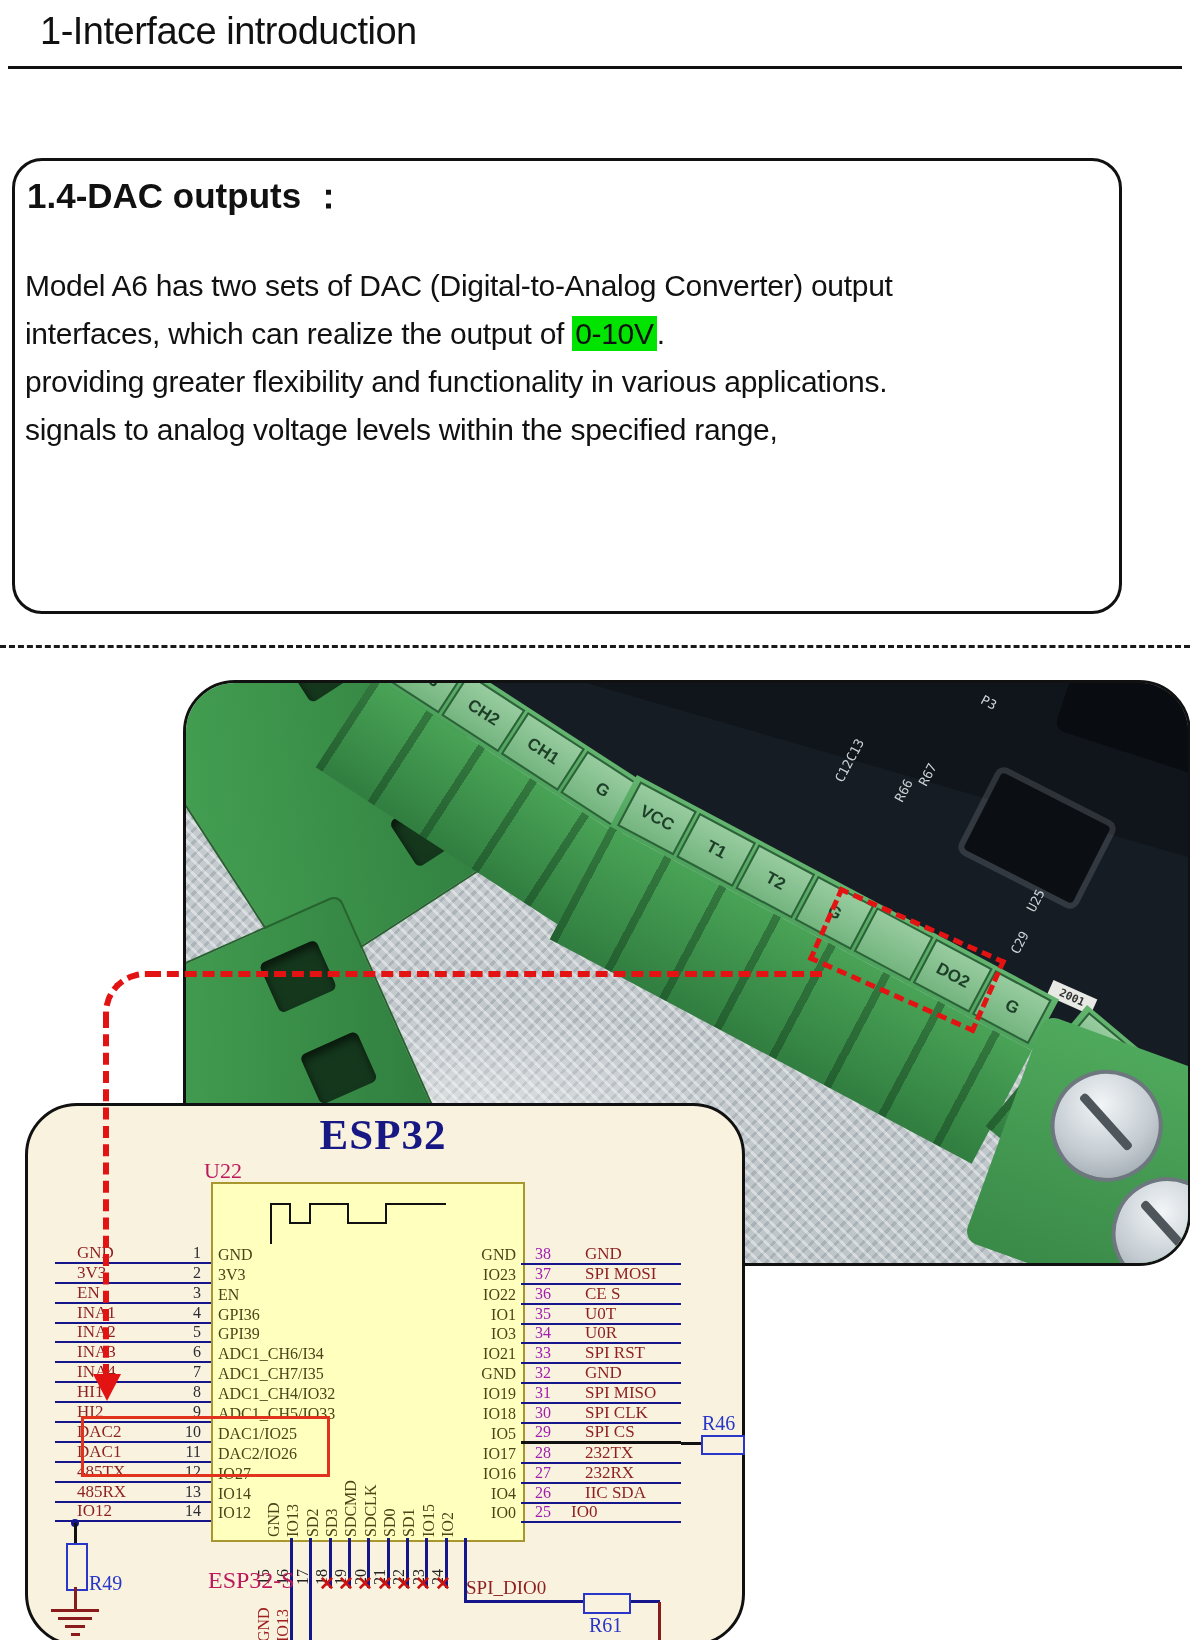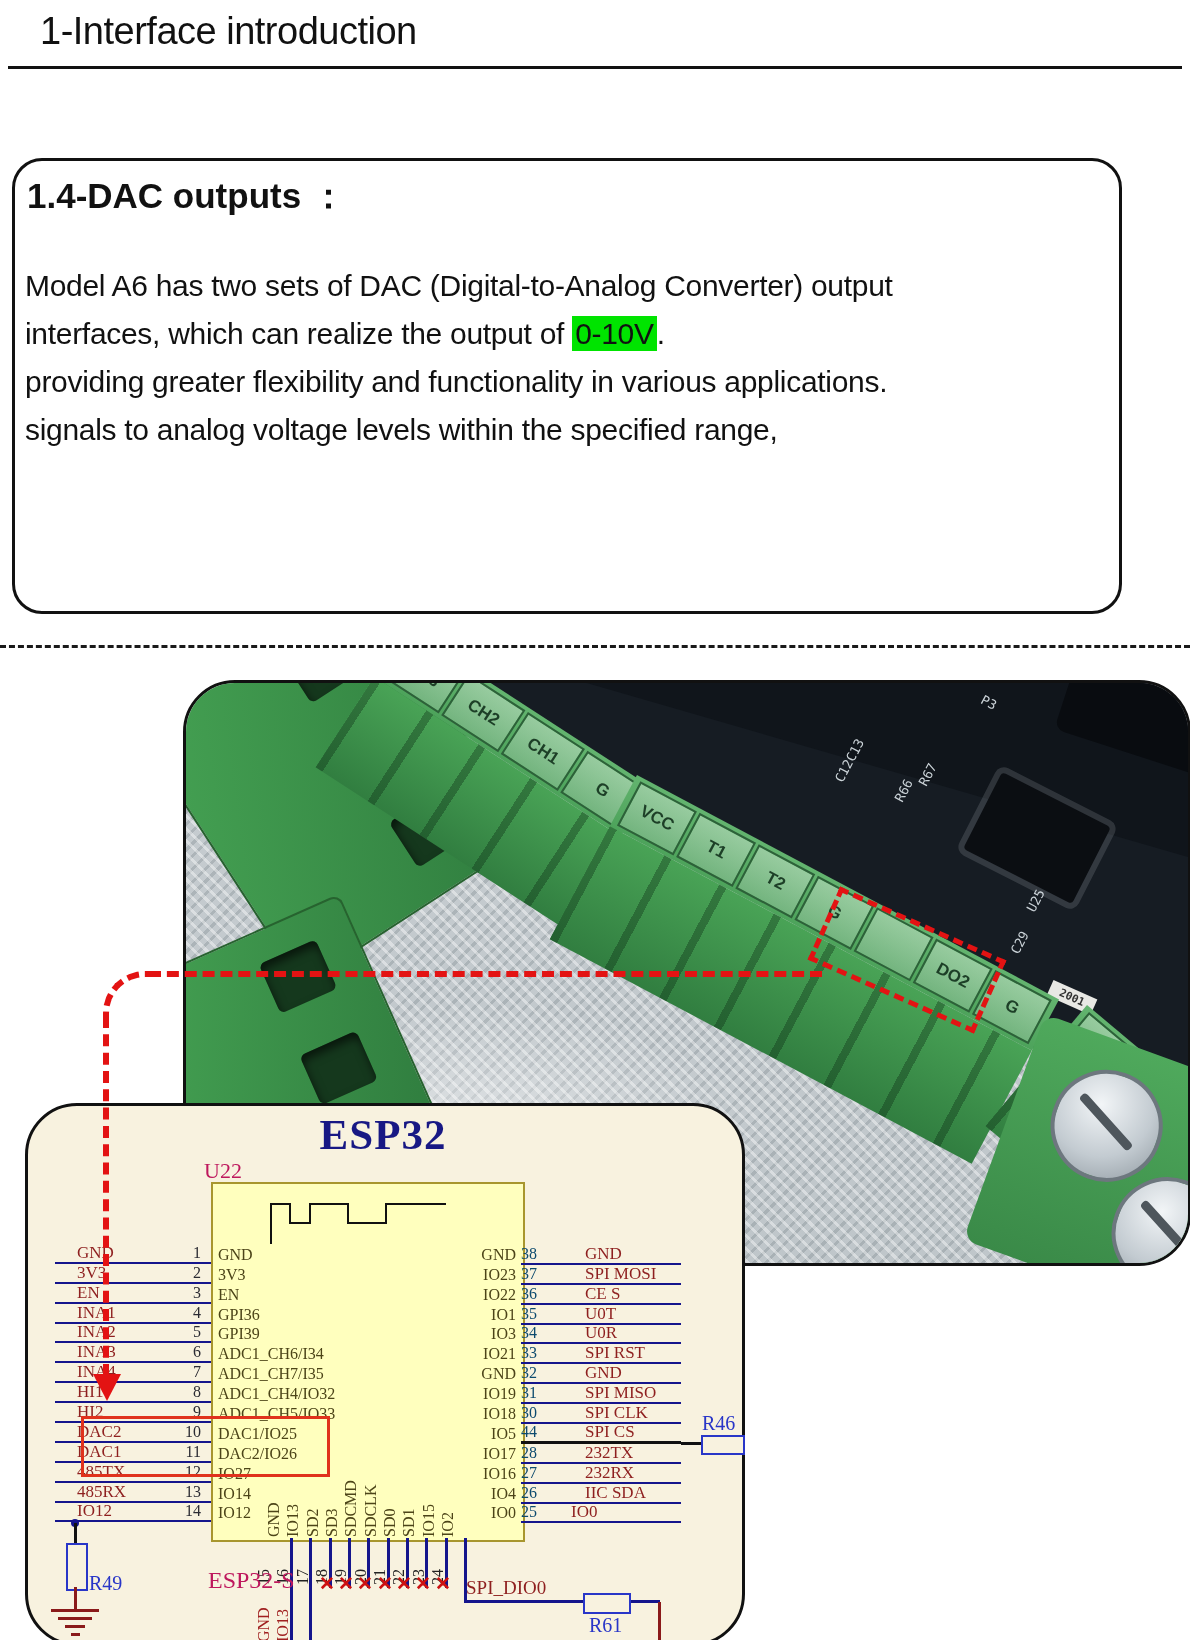--- a/index.html
+++ b/index.html
@@ -77,21 +77,21 @@
   .lrows{position:absolute;left:27px;top:138px;width:156px}
   .lrow{height:19.9px;border-bottom:2px solid #15158c;display:flex;justify-content:space-between;
         align-items:flex-end;padding:0 10px 1px 22px;box-sizing:border-box}
   .lnet{color:#8e1f1f;font-size:17px;line-height:17px}
   .lpin{color:#2b2b33;font-size:16px;line-height:16px}
 
   .rrows{position:absolute;left:493px;top:139px;width:160px}
   .rrow{height:19.9px;border-bottom:2px solid #15158c;display:flex;align-items:flex-end;
         padding-bottom:1px;box-sizing:border-box}
   .rrow.thick{border-bottom:3px solid #111}
-  .rpin{width:44px;color:#0c4a6e;font-size:16px;line-height:16px}
+  .rpin{width:44px;text-align:center;color:#a21caf;font-size:16px;line-height:16px}
   .rnet{margin-left:20px;color:#8e1f1f;font-size:17px;line-height:17px;white-space:nowrap}
   .rrow.adj .rnet{margin-left:6px}
 
   .ccol{position:absolute;top:138px}
   .cname{height:19.9px;display:flex;align-items:flex-end;padding-bottom:2px;box-sizing:border-box;
          color:#4c4418;font-size:16px;line-height:15px;white-space:nowrap}
   .ccol.right{text-align:right}
   .ccol.right .cname{justify-content:flex-end}
 
   .bline{position:absolute;top:432px;width:2.5px;background:#15158c}
@@ -340,21 +340,21 @@
         </div>
       <div class="rrow">
           <span class="rpin">31</span>
           <span class="rnet">SPI MISO</span>
         </div>
       <div class="rrow">
           <span class="rpin">30</span>
           <span class="rnet">SPI CLK</span>
         </div>
       <div class="rrow thick">
-          <span class="rpin">44</span>
+          <span class="rpin">29</span>
           <span class="rnet">SPI CS</span>
         </div>
       <div class="rrow">
           <span class="rpin">28</span>
           <span class="rnet">232TX</span>
         </div>
       <div class="rrow">
           <span class="rpin">27</span>
           <span class="rnet">232RX</span>
         </div>

